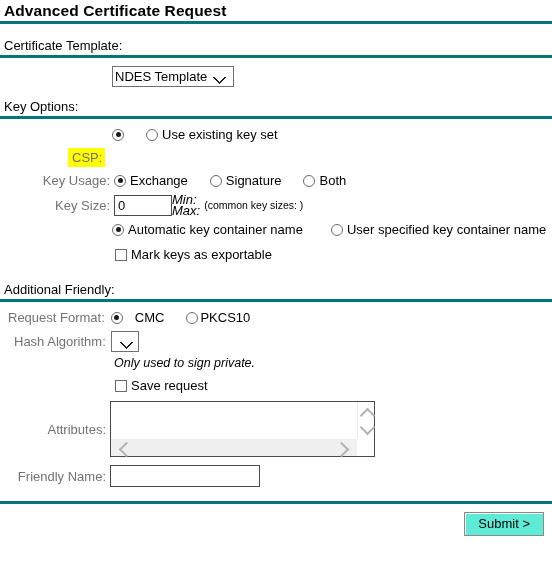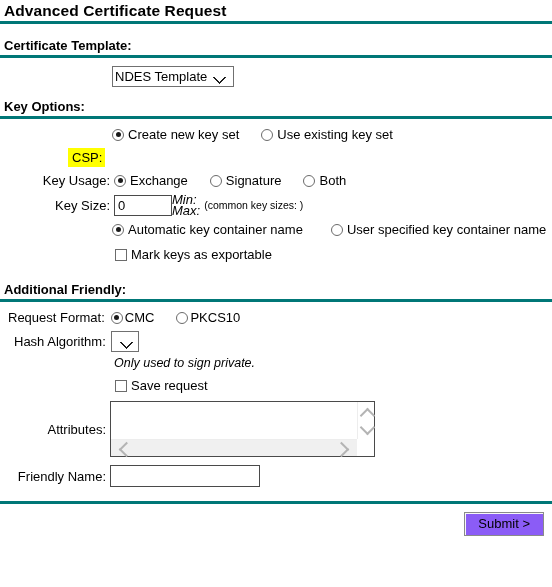--- a/index.html
+++ b/index.html
@@ -27,21 +27,21 @@
   
   .page-title {
     font-size: 15.5px;
     font-weight: bold;
     line-height: 18px;
     padding: 2px 0 1px 4px;
     letter-spacing: 0.1px;
   }
   .section-title {
     font-size: 13px;
-    font-weight: bold;
+    font-weight: normal;
     line-height: 16px;
     padding: 0 0 1px 4px;
   }
   .rule {
     height: 3px;
     background: #007777;
     width: 100%;
     margin: 0;
     font-size: 0;
     line-height: 0;
@@ -56,21 +56,21 @@
 
   
   .row {
     display: flex;
     align-items: center;
     white-space: nowrap;
   }
 
   .lbl {
     font-size: 13px;
-    color: #000000;
+    color: #737373;
   }
   .lbl-right {
     text-align: right;
     display: inline-block;
   }
 
   
   .c-110 { width: 110px; }
   .c-106 { width: 106px; }
 
@@ -240,21 +240,21 @@
   .submit-area {
     display: flex;
     justify-content: flex-end;
     padding-top: 8px;
     padding-right: 8px;
   }
   button.submit-btn {
     font-family: "Liberation Sans", sans-serif;
     font-size: 13px;
     color: #000;
-    background: #8b5cf6;
+    background: #5eead4;
     border: 1px solid #8a8a8a;
     border-radius: 0;
     padding: 3px 13px 4px 13px;
     cursor: pointer;
     box-shadow: inset 1px 1px 0 #f7f7f7;
   }
 
   
   .ind-112 { padding-left: 112px; }
   .ind-115 { padding-left: 115px; align-items: flex-end; }
@@ -284,21 +284,20 @@
   <div class="spacer-12"></div>
 
   <div class="section-title">Key Options:</div>
   <div class="rule"></div>
 
   <div class="spacer-8"></div>
 
   <div class="row ind-112">
     <span class="opt">
       <span class="radio on"></span>
-      <span class="otxt">Create new key set</span>
     </span>
     <span class="gap-22"></span>
     <span class="opt">
       <span class="radio"></span>
       <span class="otxt">Use existing key set</span>
     </span>
   </div>
 
   <div class="spacer-6"></div>
 
@@ -373,21 +372,21 @@
   <div class="section-title">Additional Friendly:</div>
   <div class="rule"></div>
 
   <div class="spacer-8"></div>
 
   <div class="row">
     <span class="lbl" style="padding-left:8px;">Request Format:</span>
     <span style="width:6px;display:inline-block;"></span>
     <span class="opt">
       <span class="radio on"></span>
-      <span class="otxt" style="margin-left:2px;text-align:right;">CMC</span>
+      <span class="otxt" style="margin-left:12px;text-align:right;">CMC</span>
     </span>
     <span class="gap-22"></span>
     <span class="opt">
       <span class="radio"></span>
       <span class="otxt" style="margin-left:2px;">PKCS10</span>
     </span>
   </div>
 
   <div class="spacer-6"></div>
 

